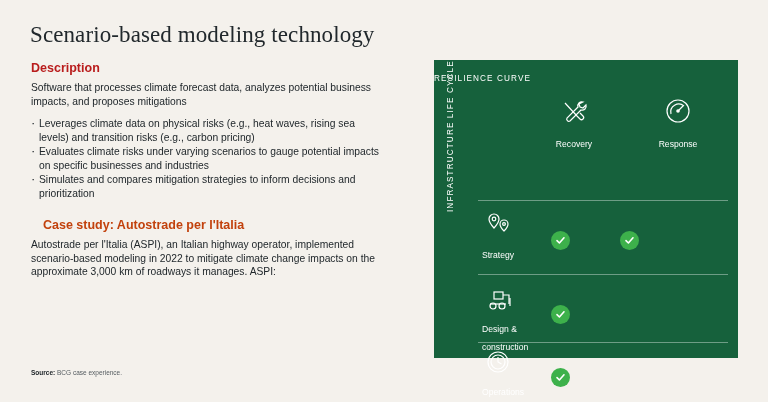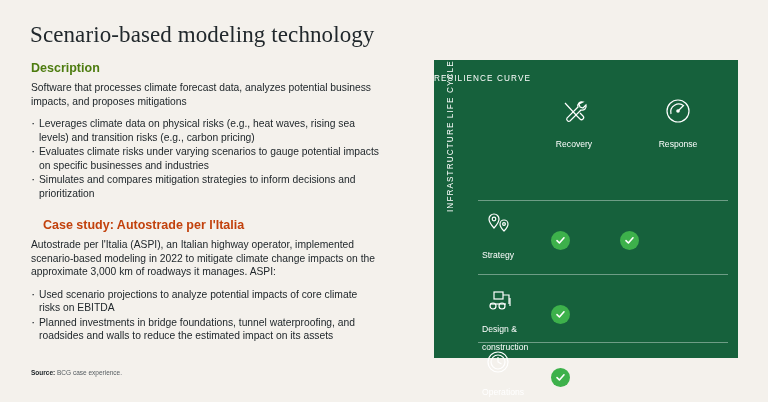--- a/index.html
+++ b/index.html
@@ -31,21 +31,21 @@
   }
 
   
   .left-col {
     position: absolute;
     left: 31px;
     top: 61px;
     width: 350px;
   }
   .section-heading {
-    color: #4d7c0f;
+    color: #b91c1c;
     font-size: 12.5px;
     font-weight: bold;
     margin: 0 0 6px 0;
   }
   .body-text {
     font-size: 10.3px;
     line-height: 13.5px;
     color: #21282c;
     margin: 0;
   }
@@ -205,24 +205,20 @@
 
     <ul class="bullets">
       <li>Leverages climate data <b>on physical risks</b> (e.g., heat waves, rising sea levels) and <b>transition risks</b> (e.g., carbon pricing)</li>
       <li><b>Evaluates climate risks</b> under varying scenarios to <b>gauge potential impacts</b> on specific businesses and industries</li>
       <li><b>Simulates and compares mitigation strategies</b> to inform decisions and prioritization</li>
     </ul>
 
     <div class="case-block">
       <div class="case-head">Case study: Autostrade per l'Italia</div>
       <p class="body-text">Autostrade per l'Italia (ASPI), an Italian highway operator, implemented scenario-based modeling in 2022 to mitigate climate change impacts on the approximate 3,000 km of roadways it manages. ASPI:</p>
-      <ul class="bullets">
-        <li>Used scenario projections to analyze potential <b>impacts of core climate risks on EBITDA</b></li>
-        <li>Planned investments in bridge foundations, tunnel waterproofing, and roadsides and walls to reduce the estimated impact on its assets</li>
-      </ul>
     </div>
   </div>
 
   <div class="source">
     <b>Source:</b><span> BCG case experience.</span>
   </div>
 
   <div class="panel">
 
     <div class="panel-title">RESILIENCE CURVE</div>

